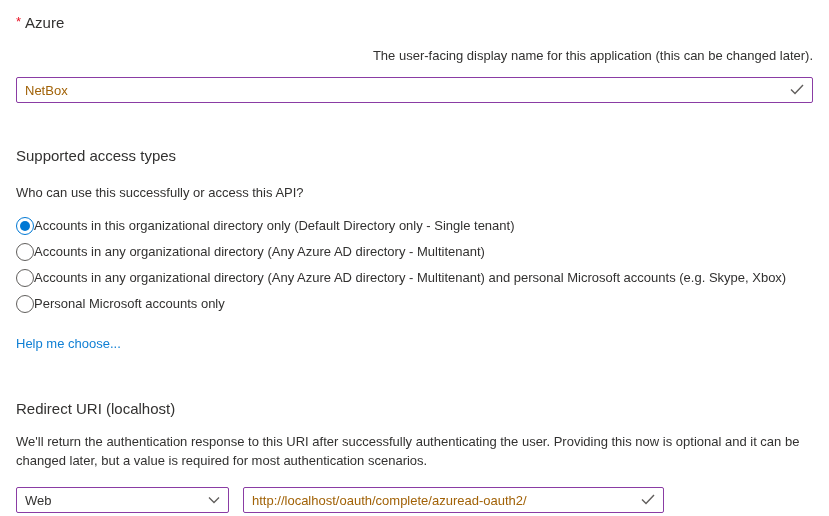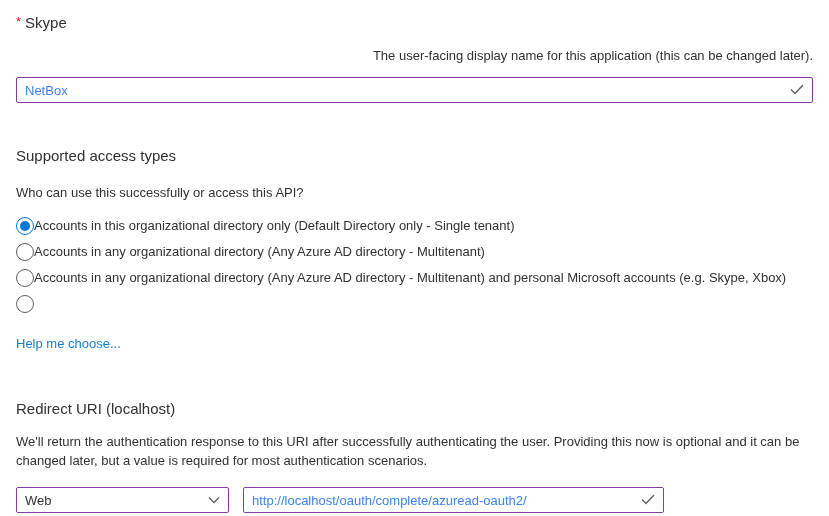--- a/index.html
+++ b/index.html
@@ -37,21 +37,21 @@
     margin-top: 12px;
   }
   .text-input {
     width: 100%;
     height: 26px;
     border: 1px solid #8a3ca4;
     border-radius: 2px;
     padding: 0 30px 0 8px;
     font-size: 13px;
     font-family: "Liberation Sans", "DejaVu Sans", sans-serif;
-    color: #3b82f6;
+    color: #a16207;
     outline: none;
     background: #fff;
   }
   .valid-check {
     position: absolute;
     right: 9px;
     top: 7px;
     pointer-events: none;
   }
 
@@ -133,21 +133,21 @@
     margin-left: 14px;
     width: 421px;
   }
 </style>
 </head>
 <body>
 
 <div class="page">
 
   <div>
-    <div class="section-heading"><span class="required-marker">*</span><span>Skype</span></div>
+    <div class="section-heading"><span class="required-marker">*</span><span>Azure</span></div>
     <div class="body-text name-desc">The user-facing display name for this application (this can be changed later).</div>
     <div class="input-wrap">
       <input class="text-input" type="text" value="NetBox" style="">
       <svg class="valid-check" width="14" height="11" viewBox="0 0 14 11">
         <path d="M1 5.5 L5 9.5 L13 1" fill="none" stroke="#605e5c" stroke-width="1.4"></path>
       </svg>
     </div>
   </div>
 
   <div class="account-section">
@@ -162,20 +162,21 @@
       <div class="radio-row">
         <span class="radio-circle"></span>
         <span class="radio-label">Accounts in any organizational directory (Any Azure AD directory - Multitenant)</span>
       </div>
       <div class="radio-row">
         <span class="radio-circle"></span>
         <span class="radio-label">Accounts in any organizational directory (Any Azure AD directory - Multitenant) and personal Microsoft accounts (e.g. Skype, Xbox)</span>
       </div>
       <div class="radio-row">
         <span class="radio-circle"></span>
+        <span class="radio-label">Personal Microsoft accounts only</span>
       </div>
     </div>
 
     <a class="help-link">Help me choose...</a>
   </div>
 
   <div class="redirect-section">
     <div class="section-heading">Redirect URI (localhost)</div>
     <div class="body-text redirect-desc">We'll return the authentication response to this URI after successfully authenticating the user. Providing this now is optional and it can be changed later, but a value is required for most authentication scenarios.</div>
 

